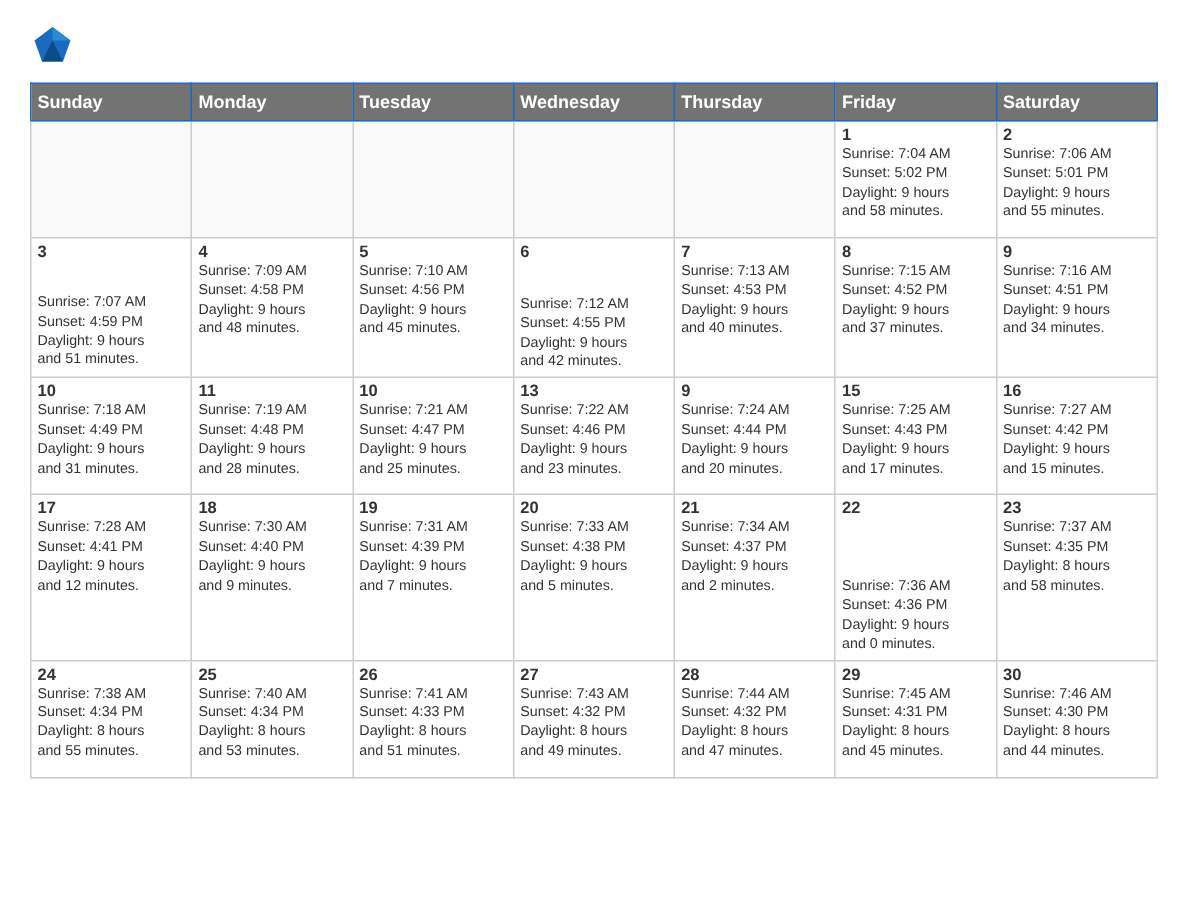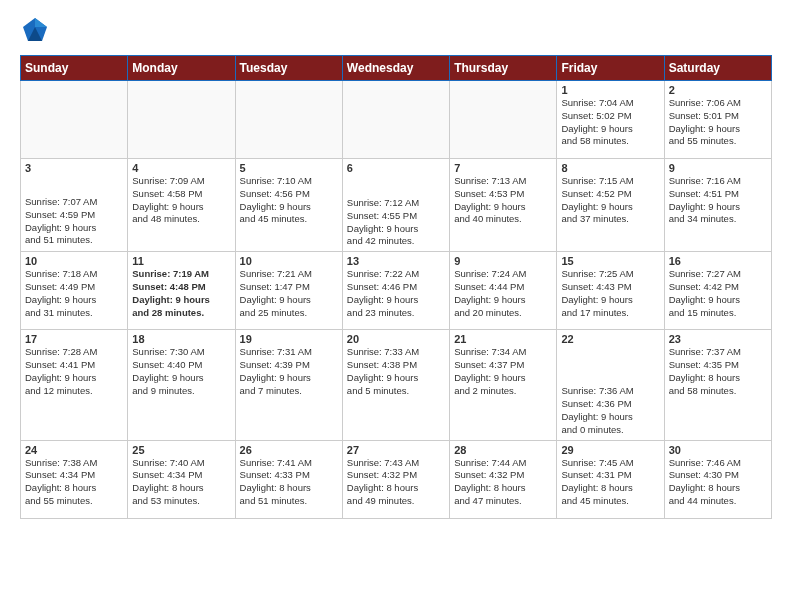--- a/index.html
+++ b/index.html
@@ -56,21 +56,21 @@
     }
     .location {
       font-size: 16px;
       color: #555;
     }
     .calendar {
       width: 100%;
       border-collapse: collapse;
     }
     .calendar th {
-      background: #7f1d1d;
+      background: #737373;
       color: #fff;
       font-size: 12px;
       font-weight: bold;
       padding: 5px 4px;
       text-align: left;
       border: 1px solid #1a6bbf;
     }
     .calendar td {
       border: 1px solid #ccc;
       vertical-align: top;
@@ -206,29 +206,29 @@
         <tr>
           <td>
             <span class="day-num">10</span>
             <div class="day-info" style="white-space: pre-line;">Sunrise: 7:18 AM
 Sunset: 4:49 PM
 Daylight: 9 hours
 and 31 minutes.</div>
           </td>
           <td>
             <span class="day-num">11</span>
-            <div class="day-info" style="white-space: pre-line; font-weight: bold;">Sunrise: 7:19 AM
+            <div class="day-info" style="white-space: pre-line;">Sunrise: 7:19 AM
 Sunset: 4:48 PM
 Daylight: 9 hours
 and 28 minutes.</div>
           </td>
           <td>
             <span class="day-num">10</span>
             <div class="day-info" style="white-space: pre-line;">Sunrise: 7:21 AM
-Sunset: 1:47 PM
+Sunset: 4:47 PM
 Daylight: 9 hours
 and 25 minutes.</div>
           </td>
           <td>
             <span class="day-num">13</span>
             <div class="day-info" style="white-space: pre-line;">Sunrise: 7:22 AM
 Sunset: 4:46 PM
 Daylight: 9 hours
 and 23 minutes.</div>
           </td>

